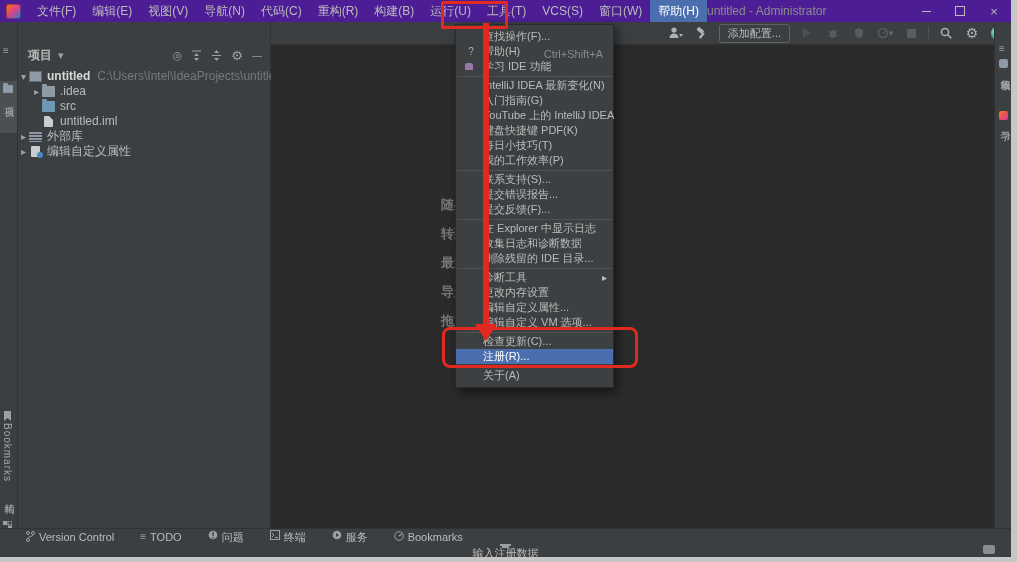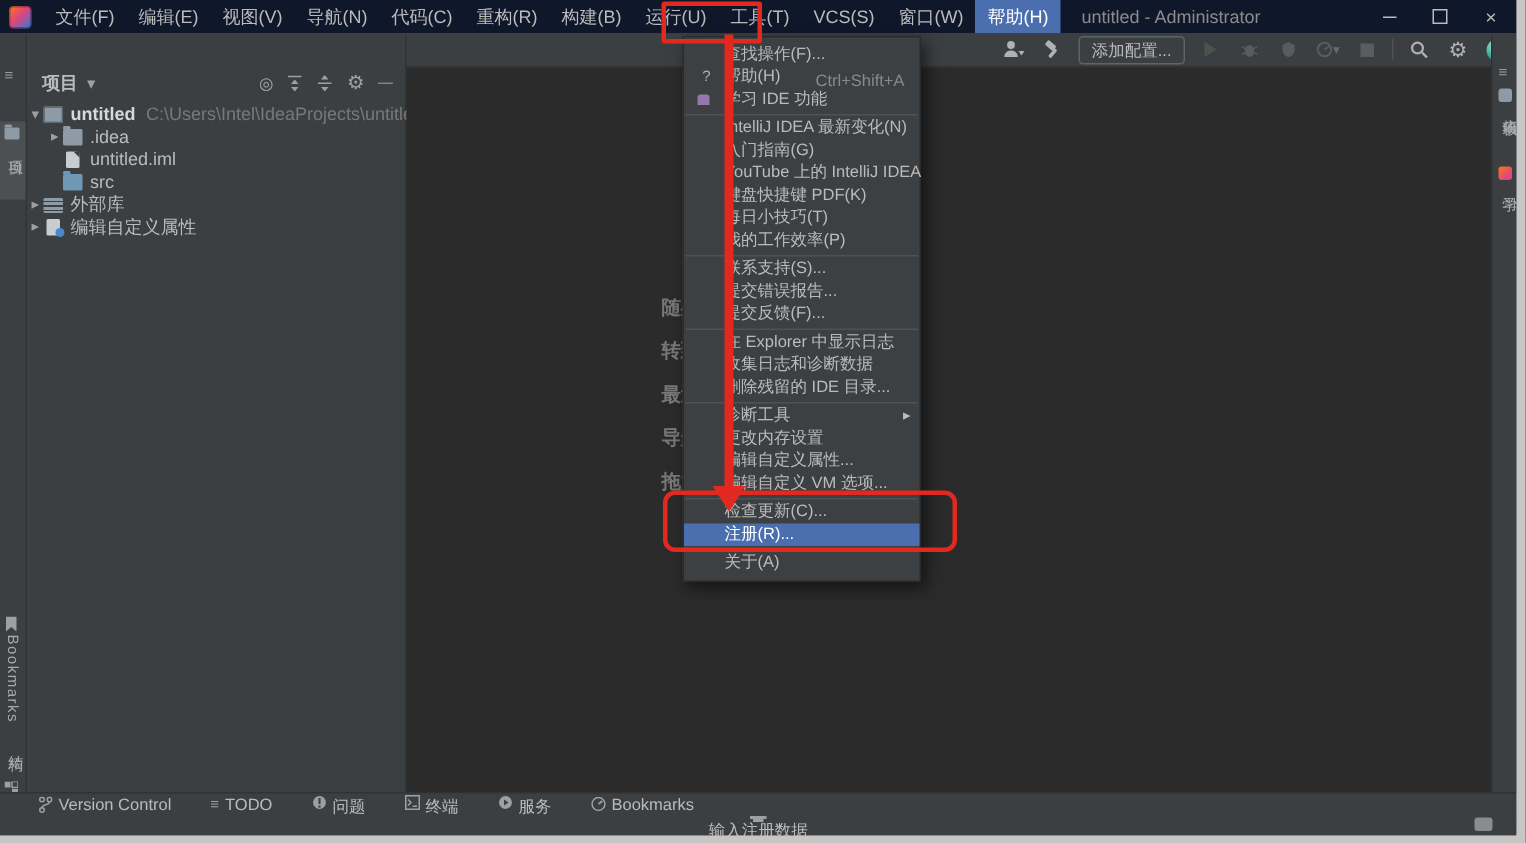--- a/index.html
+++ b/index.html
@@ -1,26 +1,26 @@
 <!DOCTYPE html>
 <html><head>
 <meta charset="utf-8">
 <style>
   html,body{margin:0;padding:0;}
   body{font-family:"Liberation Sans","DejaVu Sans",sans-serif;background:#c6c6c6;}
   .screen{position:relative;width:1017px;height:562px;background:#c6c6c6;overflow:hidden;}
   .ide{position:absolute;left:0;top:0;width:1011px;height:557px;background:#3c3f41;box-shadow:0 0 6px rgba(0,0,0,.6);}
 
   
-  .titlebar{position:absolute;left:0;top:0;width:1011px;height:22px;background:#0f172a;display:flex;align-items:center;}
+  .titlebar{position:absolute;left:0;top:0;width:1011px;height:22px;background:#4c1d95;display:flex;align-items:center;}
   .ij-logo{width:15px;height:15px;margin:0 8px 0 6px;border-radius:3px;background:linear-gradient(135deg,#f97a12 0%,#e0457e 45%,#287cdb 100%);box-shadow:inset 0 0 0 1px rgba(0,0,0,.3);}
   .menus{display:flex;align-items:center;height:22px;}
   .menu{padding:0 8px;line-height:22px;font-size:12px;color:#bbbbbb;white-space:nowrap;}
   .menu.selected{background:#4b6eaf;color:#ffffff;}
-  .wtitle{margin-left:14px;font-size:12px;color:#8c8c8c;white-space:nowrap;}
+  .wtitle{font-size:12px;color:#8c8c8c;white-space:nowrap;}
   .winctrl{position:absolute;right:0;top:0;height:22px;display:flex;}
   .wbtn{width:34px;height:22px;display:flex;align-items:center;justify-content:center;color:#bbbbbb;font-size:13px;}
   .min-glyph{width:9px;height:1px;background:#bbbbbb;}
   .max-glyph{width:8px;height:8px;border:1px solid #bbbbbb;}
 
   
   .toolbar2{position:absolute;left:0;top:22px;width:1011px;height:22px;background:#3c3f41;border-bottom:1px solid #323232;}
   .crumb{position:absolute;left:6px;top:3px;display:flex;align-items:center;gap:5px;}
   .crumb-icon{width:12px;height:12px;background:#6e7b8a;border-radius:2px;box-shadow:inset 0 3px 0 #8899aa;}
   .crumb-label{font-size:12px;color:#bbbbbb;}
@@ -260,30 +260,30 @@
         </div>
         <div class="trow">
           <span class="tind"></span>
           <span class="chev">▸</span>
           <span class="ticon folder"></span>
           <span class="tname">.idea</span>
         </div>
         <div class="trow">
           <span class="tind"></span>
             <span class="chev"></span>
+          <span class="ticon folder src"></span>
+          <span class="tname">src</span>
+        </div>
+        <div class="trow">
+          <span class="tind"></span>
+            <span class="chev"></span>
           <span class="ticon">
               <span class="file-ic" style="display:block;"></span>
             </span>
           <span class="tname">untitled.iml</span>
-        </div>
-        <div class="trow">
-          <span class="tind"></span>
-            <span class="chev"></span>
-          <span class="ticon folder src"></span>
-          <span class="tname">src</span>
         </div>
         <div class="trow">
           <span class="chev">▸</span>
           <span class="ticon lib-ic"></span>
           <span class="tname">外部库</span>
         </div>
         <div class="trow">
           <span class="chev">▸</span>
           <span class="ticon">
               <span class="scr-ic" style="display:block;"></span>

